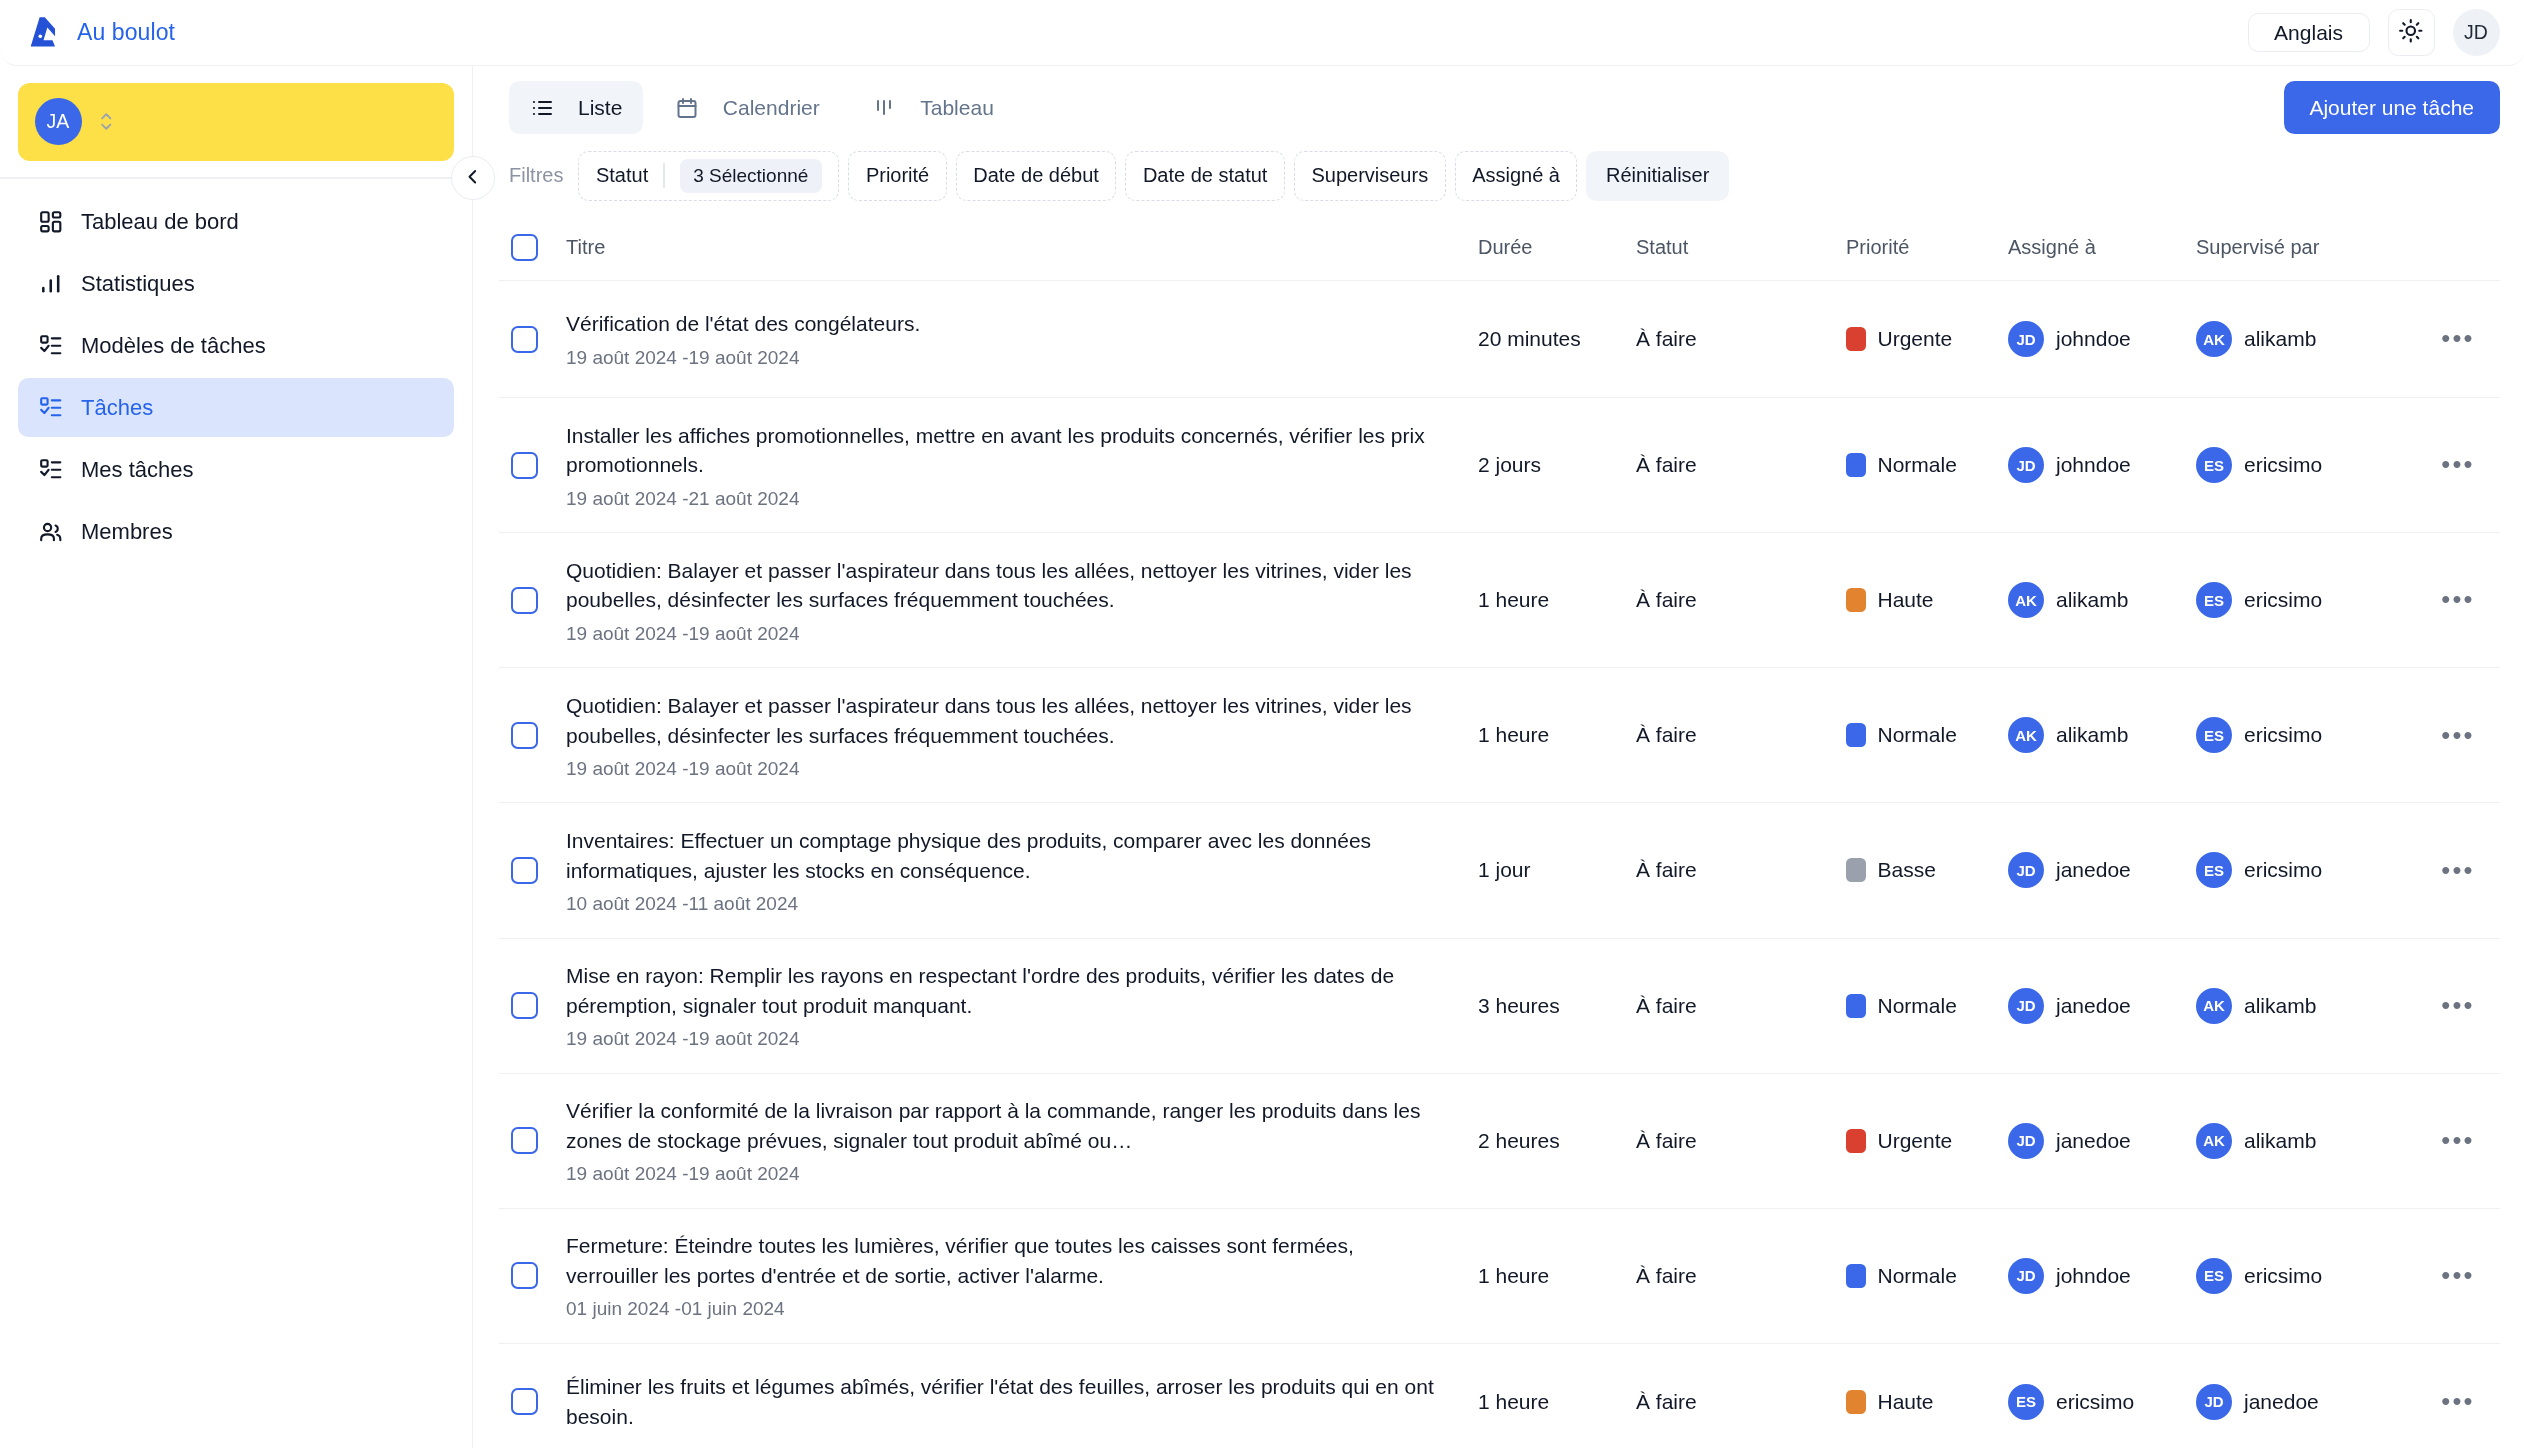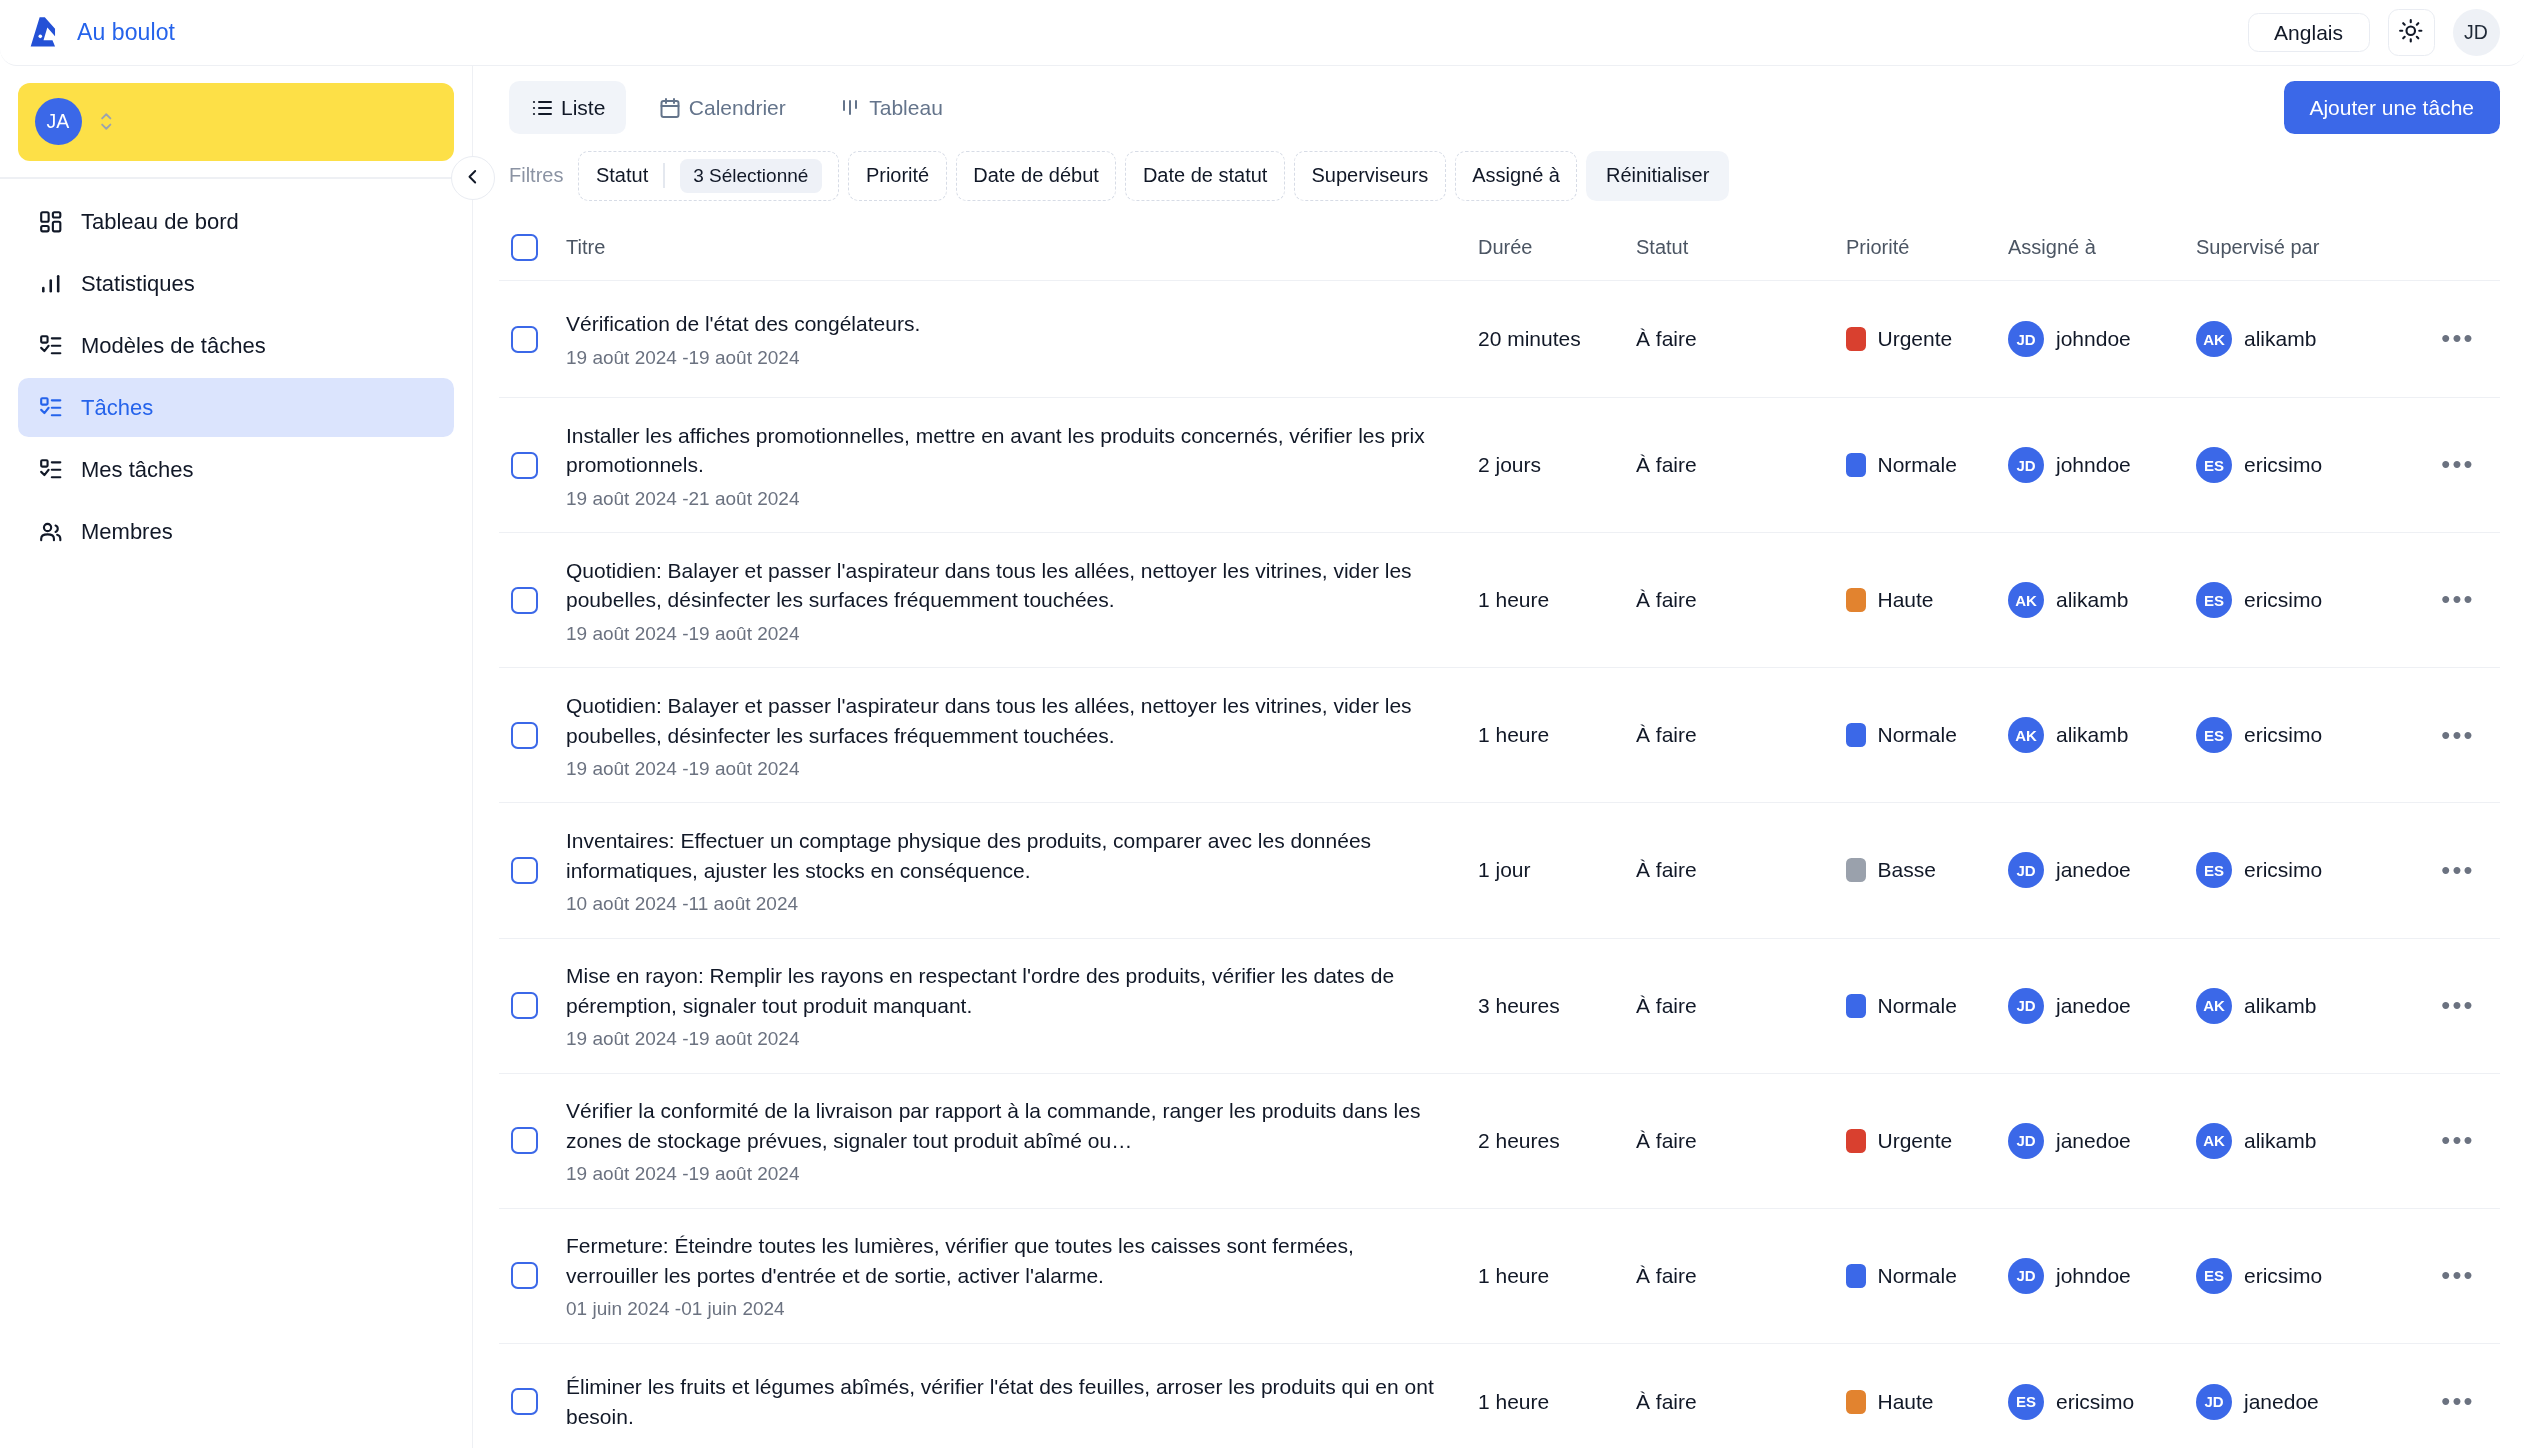--- a/index.html
+++ b/index.html
@@ -83,21 +83,21 @@
 
   
   .main { flex: 1; min-width: 0; display: flex; flex-direction: column; background: #fff; }
 
   .main-head {
     display: flex; align-items: center; justify-content: space-between;
     padding: 15px 25.5px 0 36px;
   }
   .tabs { display: flex; align-items: center; gap: 10.5px; }
   .tab {
-    display: flex; align-items: center; gap: 7px; height: 53px; padding: 0 21px;
+    display: flex; align-items: center; gap: 24px; height: 53px; padding: 0 21px;
     border-radius: 10.5px; font-size: 21px; color: #64748b; cursor: pointer; background: transparent;
   }
   .tab.active { background: #f1f4f9; color: #111827; }
   .tab-icon { width: 24px; height: 24px; display: block; }
 
   .add-btn {
     height: 53px; padding: 0 25.5px; border-radius: 10.5px; border: none;
     background: #3b68e8; color: #fff; font-size: 21px; cursor: pointer;
     font-family: inherit; display: flex; align-items: center;
   }

